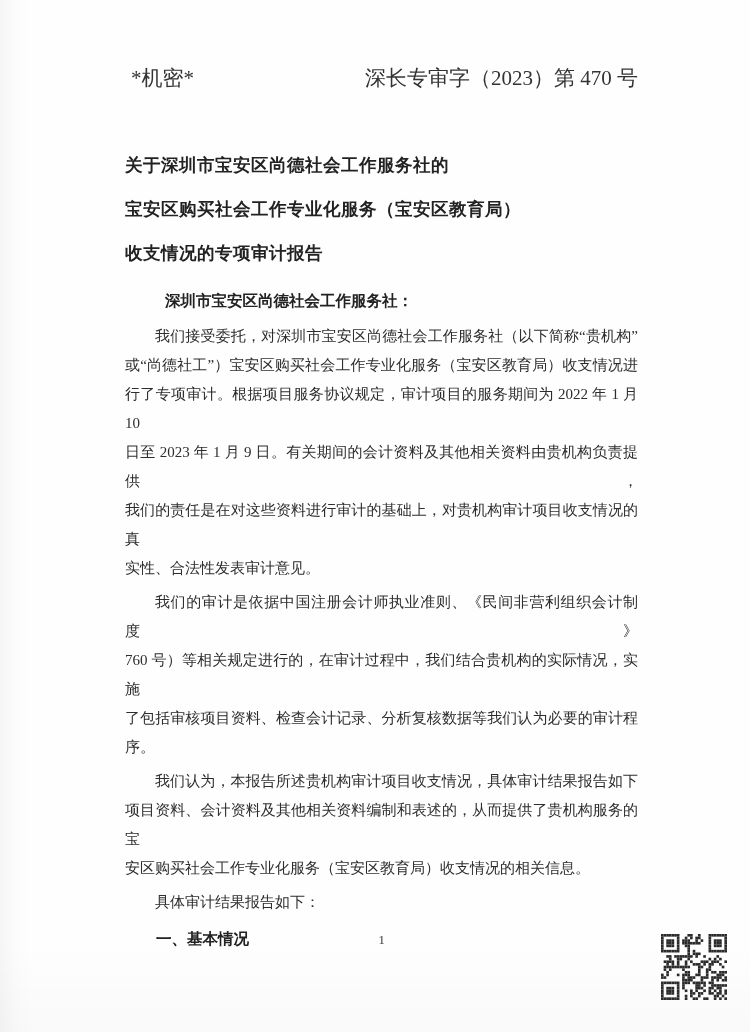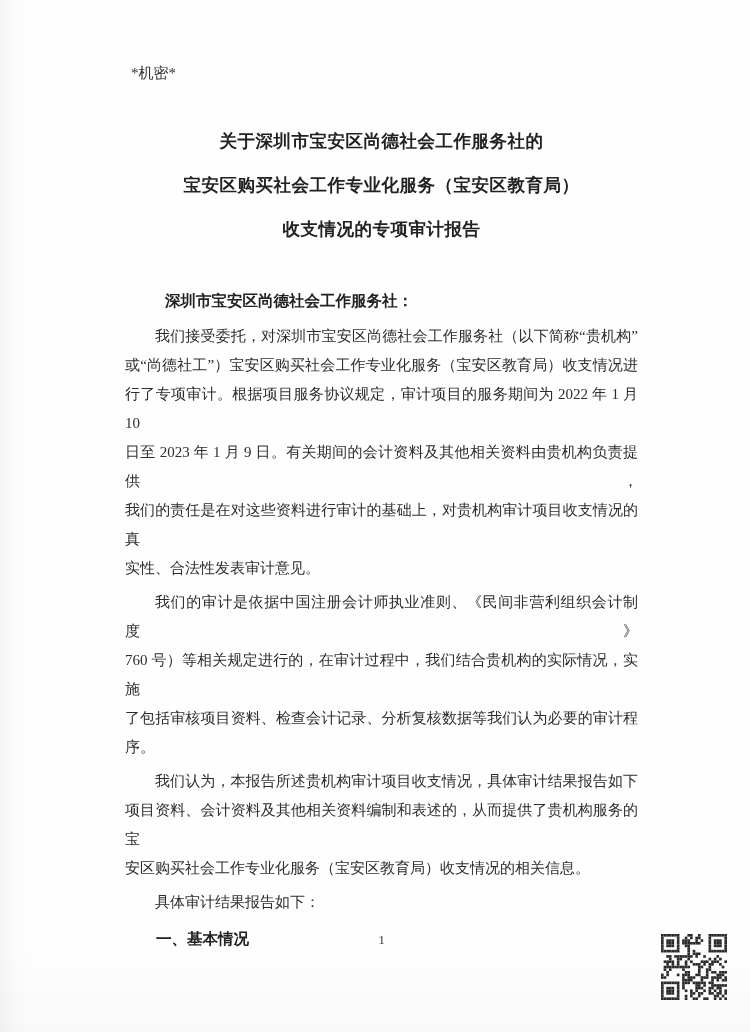--- a/index.html
+++ b/index.html
@@ -19,27 +19,27 @@
   }
   .page::after {
     content:''; position:absolute; left:0; right:0; bottom:0; height:90px;
     background:linear-gradient(to bottom, rgba(0,0,0,0), rgba(0,0,0,0.018));
     pointer-events:none;
   }
 
   .header-row {
     position:absolute; left:125px; top:64px; width:513px;
     display:flex; justify-content:space-between; align-items:baseline;
-    font-size:15px; color:#333;
+    font-size:21px; color:#333;
   }
   .classification { padding-left:6px; }
 
   .title-block {
-    position:absolute; left:125px; top:119px; width:513px;
-    text-align:center; font-weight:bold; font-size:17.5px; color:#222;
+    position:absolute; left:125px; top:143px; width:513px;
+    text-align:left; font-weight:bold; font-size:17.5px; color:#222;
     letter-spacing:0.5px;
   }
   .title-line { line-height:44px; height:44px; white-space:nowrap; }
 
   .content {
     position:absolute; left:125px; top:286px; width:513px;
     font-size:15px; line-height:29px; color:#2d2d2d;
   }
   .addressee {
     font-weight:bold; font-size:15.5px; line-height:29px; margin-bottom:7px; color:#222;margin-left:40px;
@@ -68,20 +68,21 @@
   }
   .qr svg { display:block; width:66px; height:66px; }
 </style>
 </head>
 <body>
 
 <div class="page">
 
   <div class="header-row">
     <span class="classification">*机密*</span>
+    <span class="doc-number">深长专审字（2023）第 470 号</span>
   </div>
 
   <div class="title-block">
       <div class="title-line first">关于深圳市宝安区尚德社会工作服务社的</div>
       <div class="title-line">宝安区购买社会工作专业化服务（宝安区教育局）</div>
       <div class="title-line plast">收支情况的专项审计报告</div>
     </div>
 
   <div class="content">
     <div class="addressee">深圳市宝安区尚德社会工作服务社：</div>

